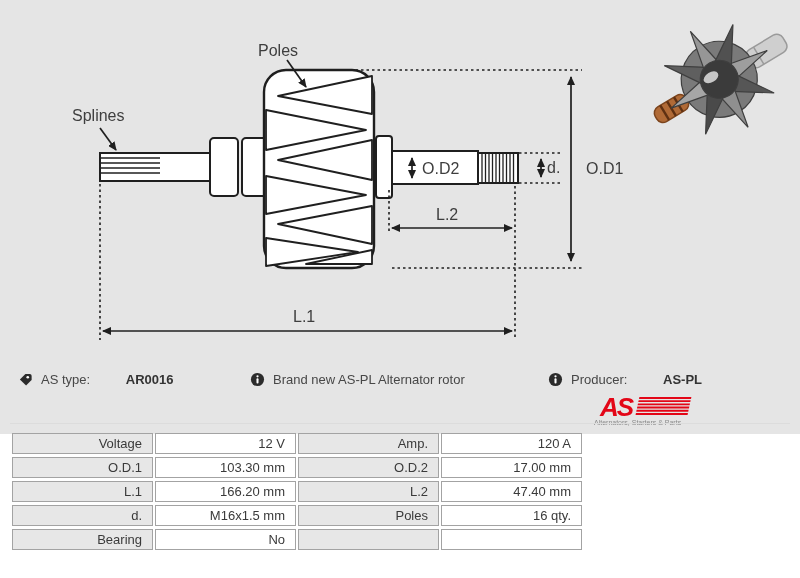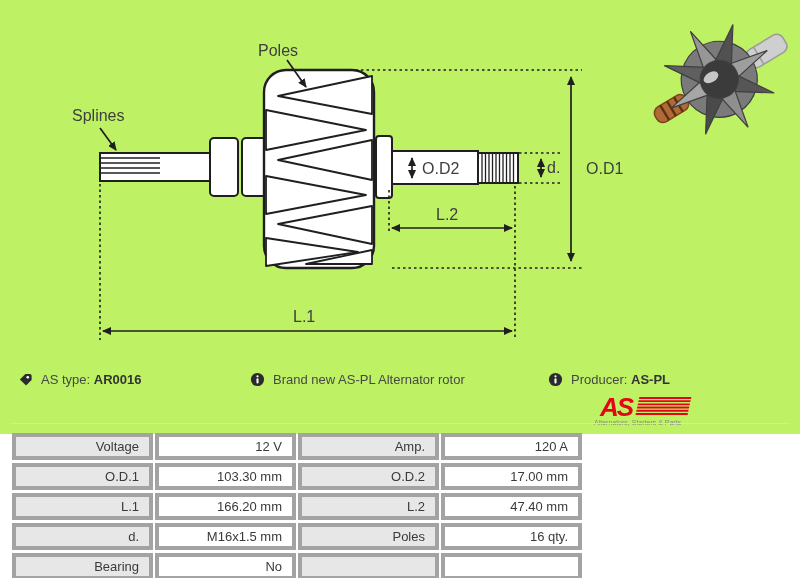--- a/index.html
+++ b/index.html
@@ -1,47 +1,47 @@
 <!DOCTYPE html>
 <html><head>
 <meta charset="utf-8">
 <style>
   * { margin:0; padding:0; box-sizing:border-box; }
   html,body { width:800px; height:578px; background:#ffffff;
     font-family:"Liberation Sans", sans-serif; color:#3c3c3c; overflow:hidden; }
-  .stage { position:relative; width:800px; height:434px; background:#bef264; }
+  .stage { position:relative; width:800px; height:434px; background:#e5e5e5; }
 
   
   .diagram { position:absolute; left:0; top:0; width:800px; height:365px; }
   .diagram svg { display:block; }
   .dim-text { font-family:"Liberation Sans", sans-serif; font-size:16px; fill:#3e3e3e; }
 
   
   .photo { position:absolute; left:650px; top:2px; width:148px; height:156px; }
 
   
   .info { position:absolute; left:0; top:370px; width:800px; height:52px; font-size:13px; color:#474747; }
   .info-col { position:absolute; top:0; }
   .info-row { display:flex; align-items:center; height:18px; margin-bottom:8px; white-space:nowrap; }
   .info-row .ic { width:15px; height:15px; margin-right:8px; flex:0 0 auto; }
-  .b { font-weight:bold; color:#333; }
+  .b { font-weight:bold; color:#333;margin-left:32px; }
   .red { color:#e30617; font-weight:bold; }
   .col-left   { left:18px; }
   .col-mid    { left:250px; }
   .col-right  { left:548px; }
   .logo-wrap { margin-left:42px; margin-top:-2px; }
 
   .divider { position:absolute; left:10px; top:423px; width:780px; height:1px; background:#dcdcdc; }
 
   
   .spec { position:absolute; left:10px; top:430px; }
   table.spec-t { border-collapse:separate; border-spacing:2px 3px; }
   table.spec-t td {
     width:141px; height:17px; line-height:17px;
-    border:4px solid #a3a3a3; font-size:13px; color:#3a3a3a;
+    border:1px solid #a3a3a3; font-size:13px; color:#3a3a3a;
     text-align:right; padding:1px 10px 1px 4px; background:#fff;
     white-space:nowrap; overflow:hidden;
   }
   table.spec-t td.lab { background:#e7e7e7; }
 </style>
 </head>
 <body>
 
 <div class="stage">
 

